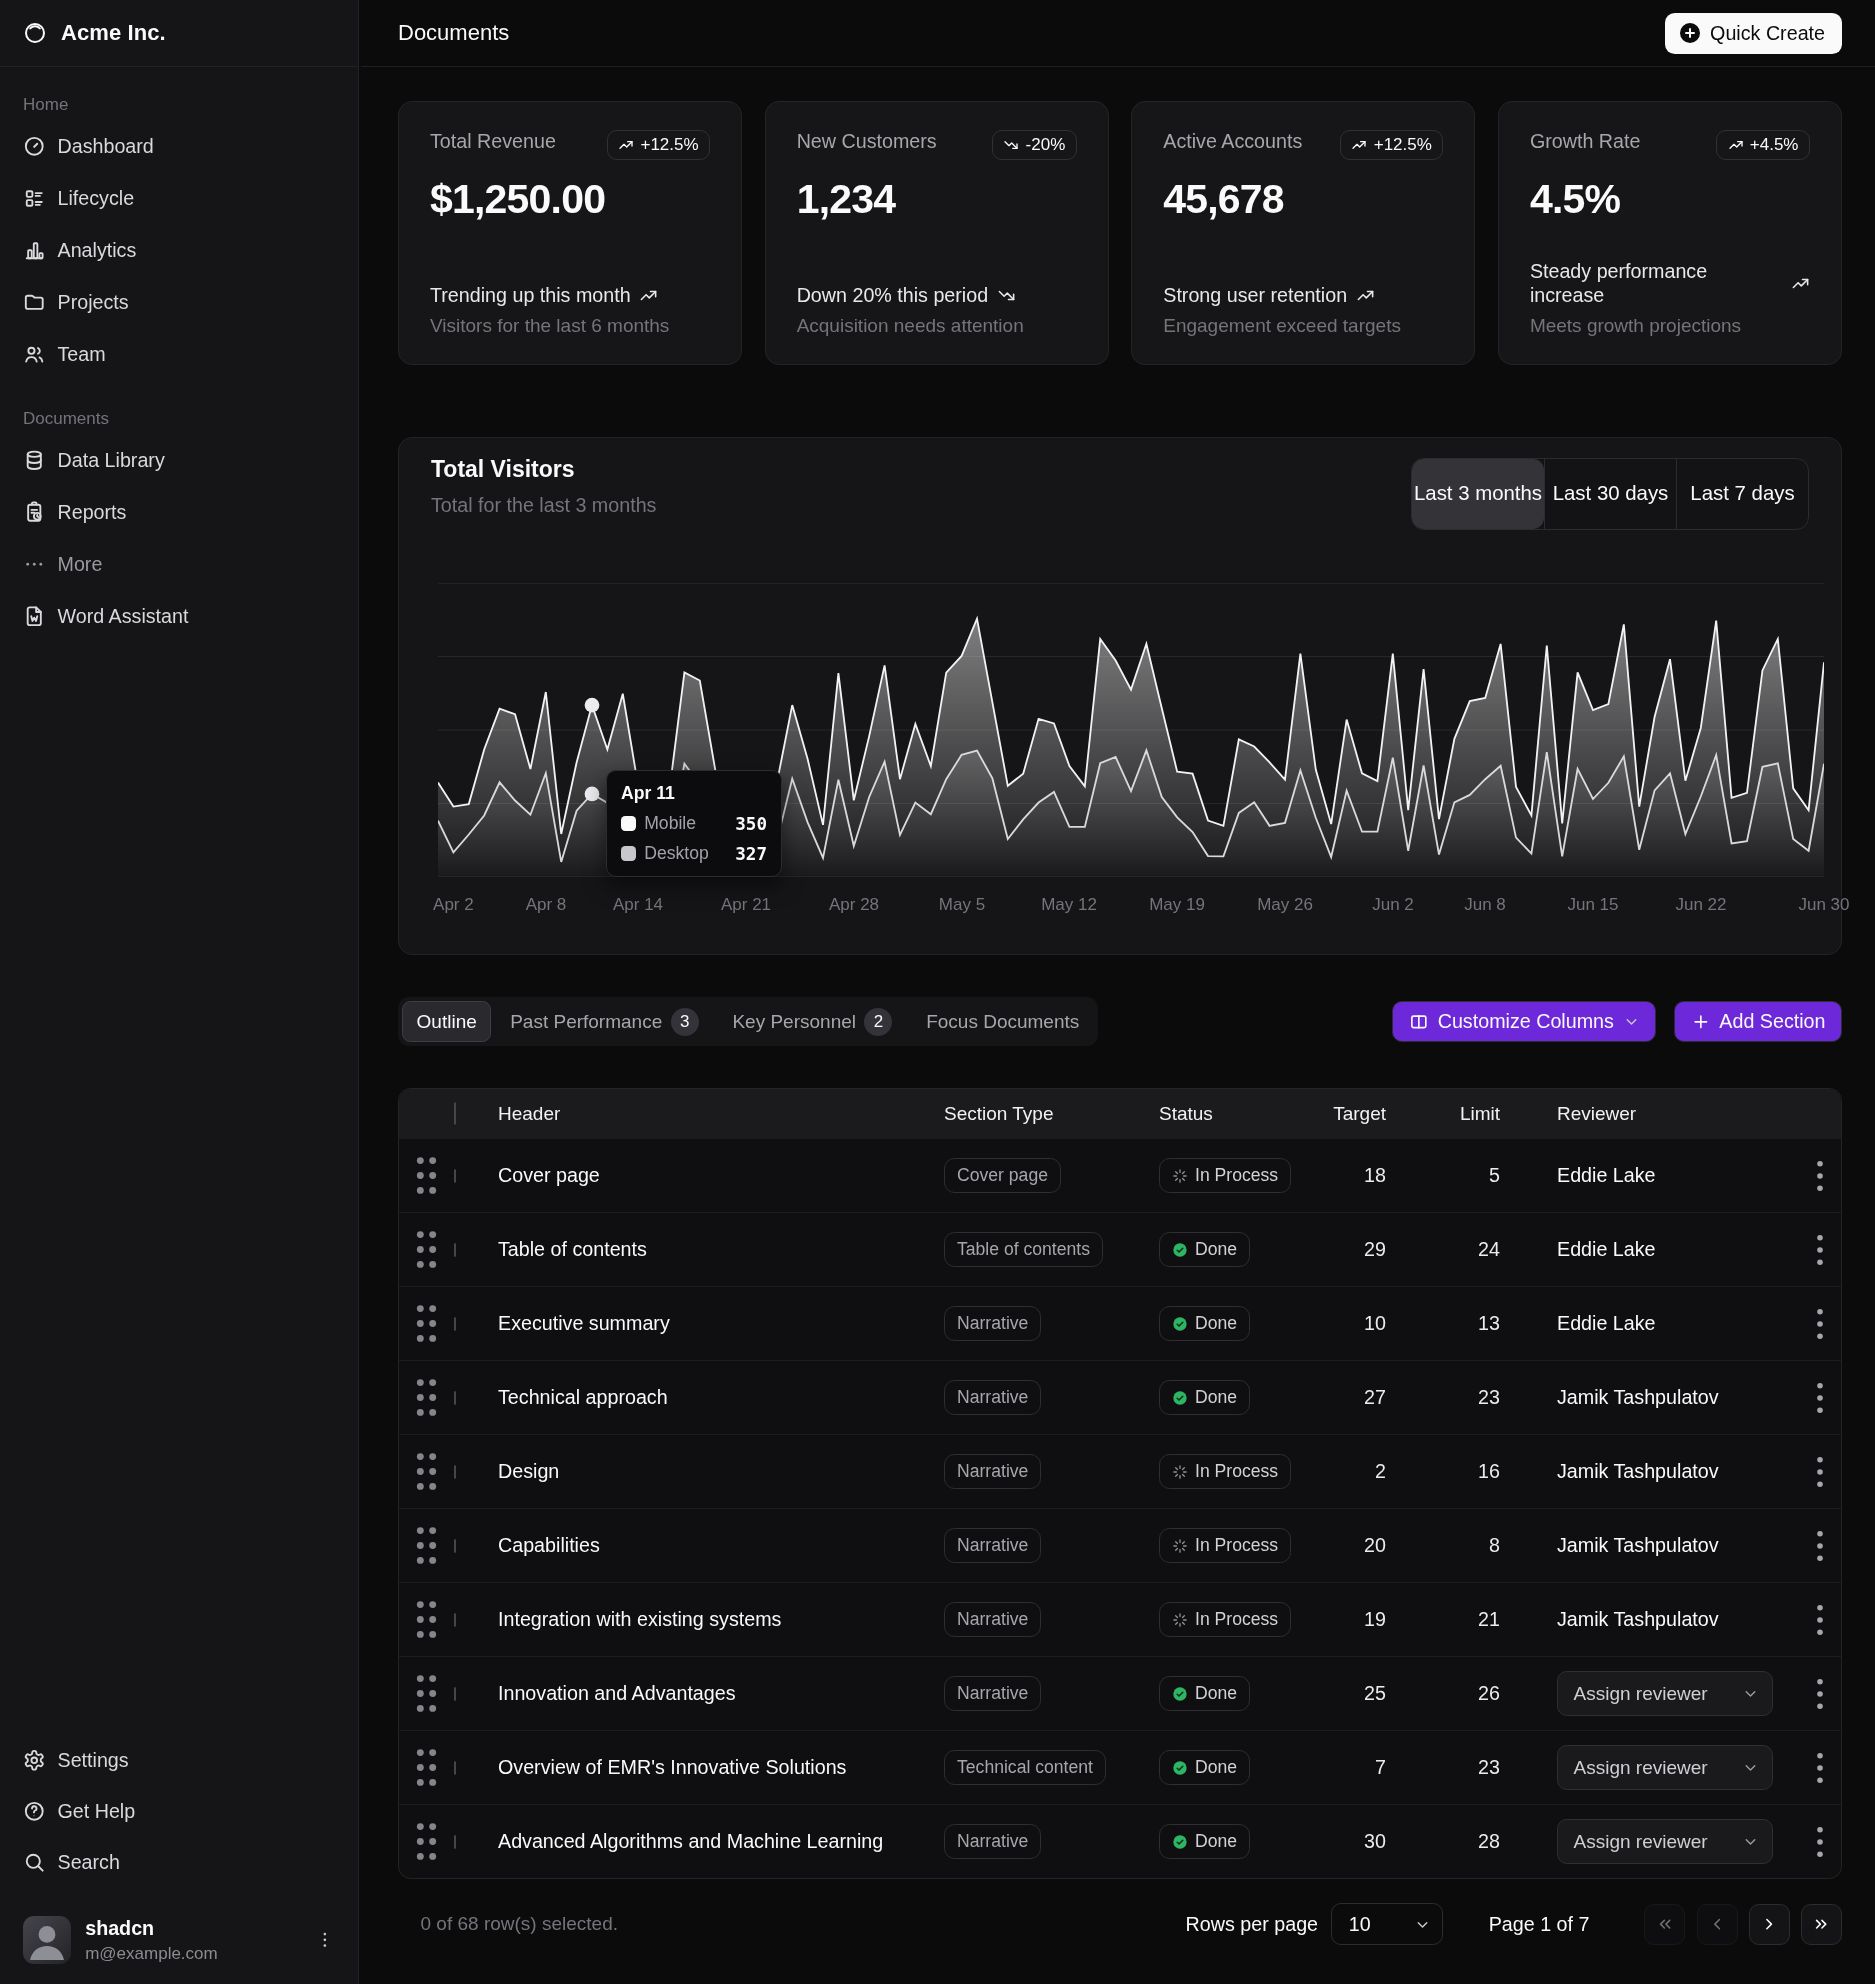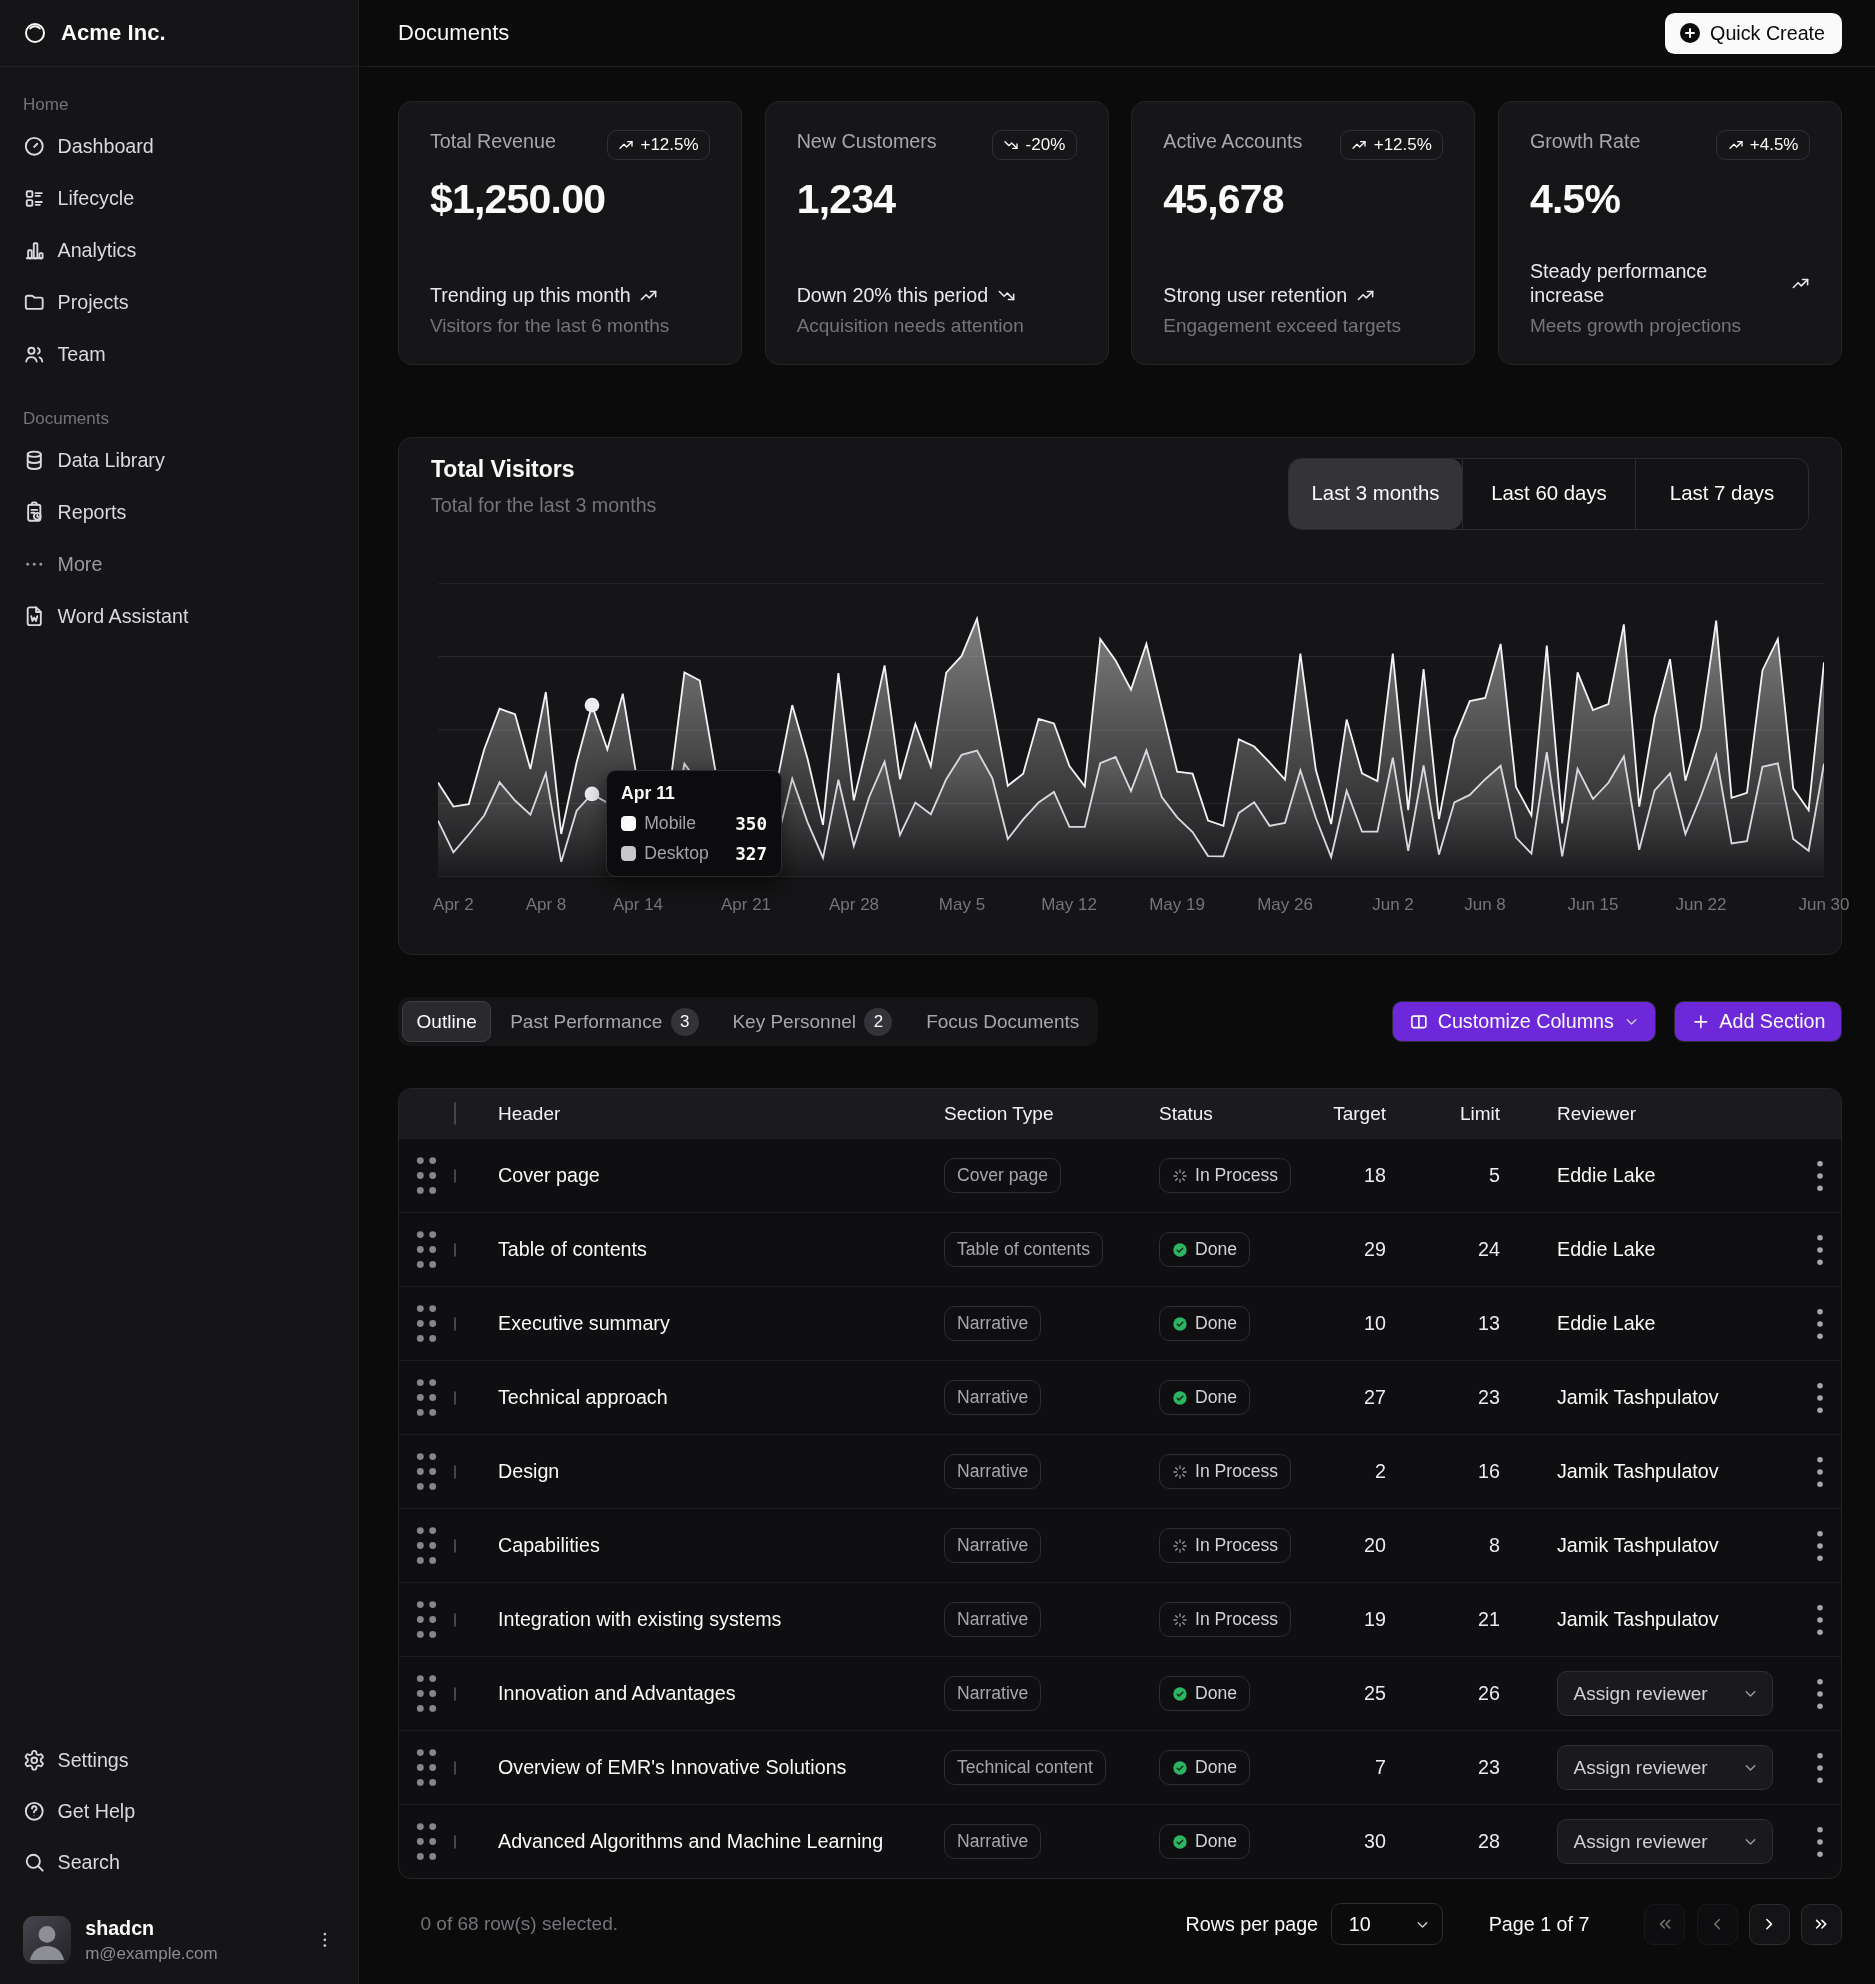--- a/index.html
+++ b/index.html
@@ -63,21 +63,21 @@
   .cf1 .ic { width:19px; height:19px; flex:0 0 auto; }
   .cf2 { font-size:19px; color:#74747b; margin-top:7px; }
 
   
   .chart-card { position:relative; margin-top:72px; height:518px;
     background:#151517; border:1.4px solid #242428; border-radius:14px; }
   .vc-title { position:absolute; left:32px; top:18.3px; font-size:23px; font-weight:600; }
   .vc-sub { position:absolute; left:32px; top:56px; font-size:19.7px; color:#74747b; }
   .toggle { position:absolute; right:32px; top:19.7px; height:72px; display:flex;
     border:1.4px solid #2b2b30; background:#131315; border-radius:12.7px; overflow:hidden; }
-  .tg-opt { width:173px; display:flex; align-items:center; justify-content:center;
+  .tg-opt { width:132px; display:flex; align-items:center; justify-content:center;
     font-size:20.4px; font-weight:500; color:#fafafa; cursor:pointer; }
   .tg-opt + .tg-opt { border-left:1.4px solid #2b2b30; }
   .tg-opt.active { background:#333338; border-radius:11.2px; }
   .plot { position:absolute; left:39px; top:145px; width:1386px; height:294px; }
   .xticks { position:absolute; left:39px; top:457px; width:1386px; height:22.5px; }
   .xtick { position:absolute; transform:translateX(-50%); font-size:17px; color:#74747b; white-space:nowrap; }
   .tooltip { position:absolute; left:207px; top:332px; width:176px; background:#0c0c0e;
     border:1.4px solid #2c2c31; border-radius:9.8px; padding:12px 14px; box-shadow:0 8.4px 21px rgba(0,0,0,.5); }
   .tt-title { font-size:17.6px; font-weight:600; }
   .tt-row { display:flex; align-items:center; gap:8.4px; margin-top:9.1px; }
@@ -429,21 +429,21 @@
             <div class="cf2">Meets growth projections</div>
           </div>
         </div>
       </section>
 
     <section class="chart-card">
       <div class="vc-title">Total Visitors</div>
       <div class="vc-sub">Total for the last 3 months</div>
       <div class="toggle" id="toggle">
           <div class="tg-opt active">Last 3 months</div>
-          <div class="tg-opt">Last 60 days</div>
+          <div class="tg-opt">Last 30 days</div>
           <div class="tg-opt">Last 7 days</div>
         </div>
       <div class="plot" id="plot">
           <svg width="1386" height="294" viewBox="0 0 1972 418">
             <defs>
               <linearGradient id="gA" x1="0" y1="0" x2="0" y2="1">
                 <stop offset="0" stop-color="#ffffff" stop-opacity="0.45"></stop>
                 <stop offset="1" stop-color="#ffffff" stop-opacity="0.04"></stop>
               </linearGradient>
               <linearGradient id="gB" x1="0" y1="0" x2="0" y2="1">

